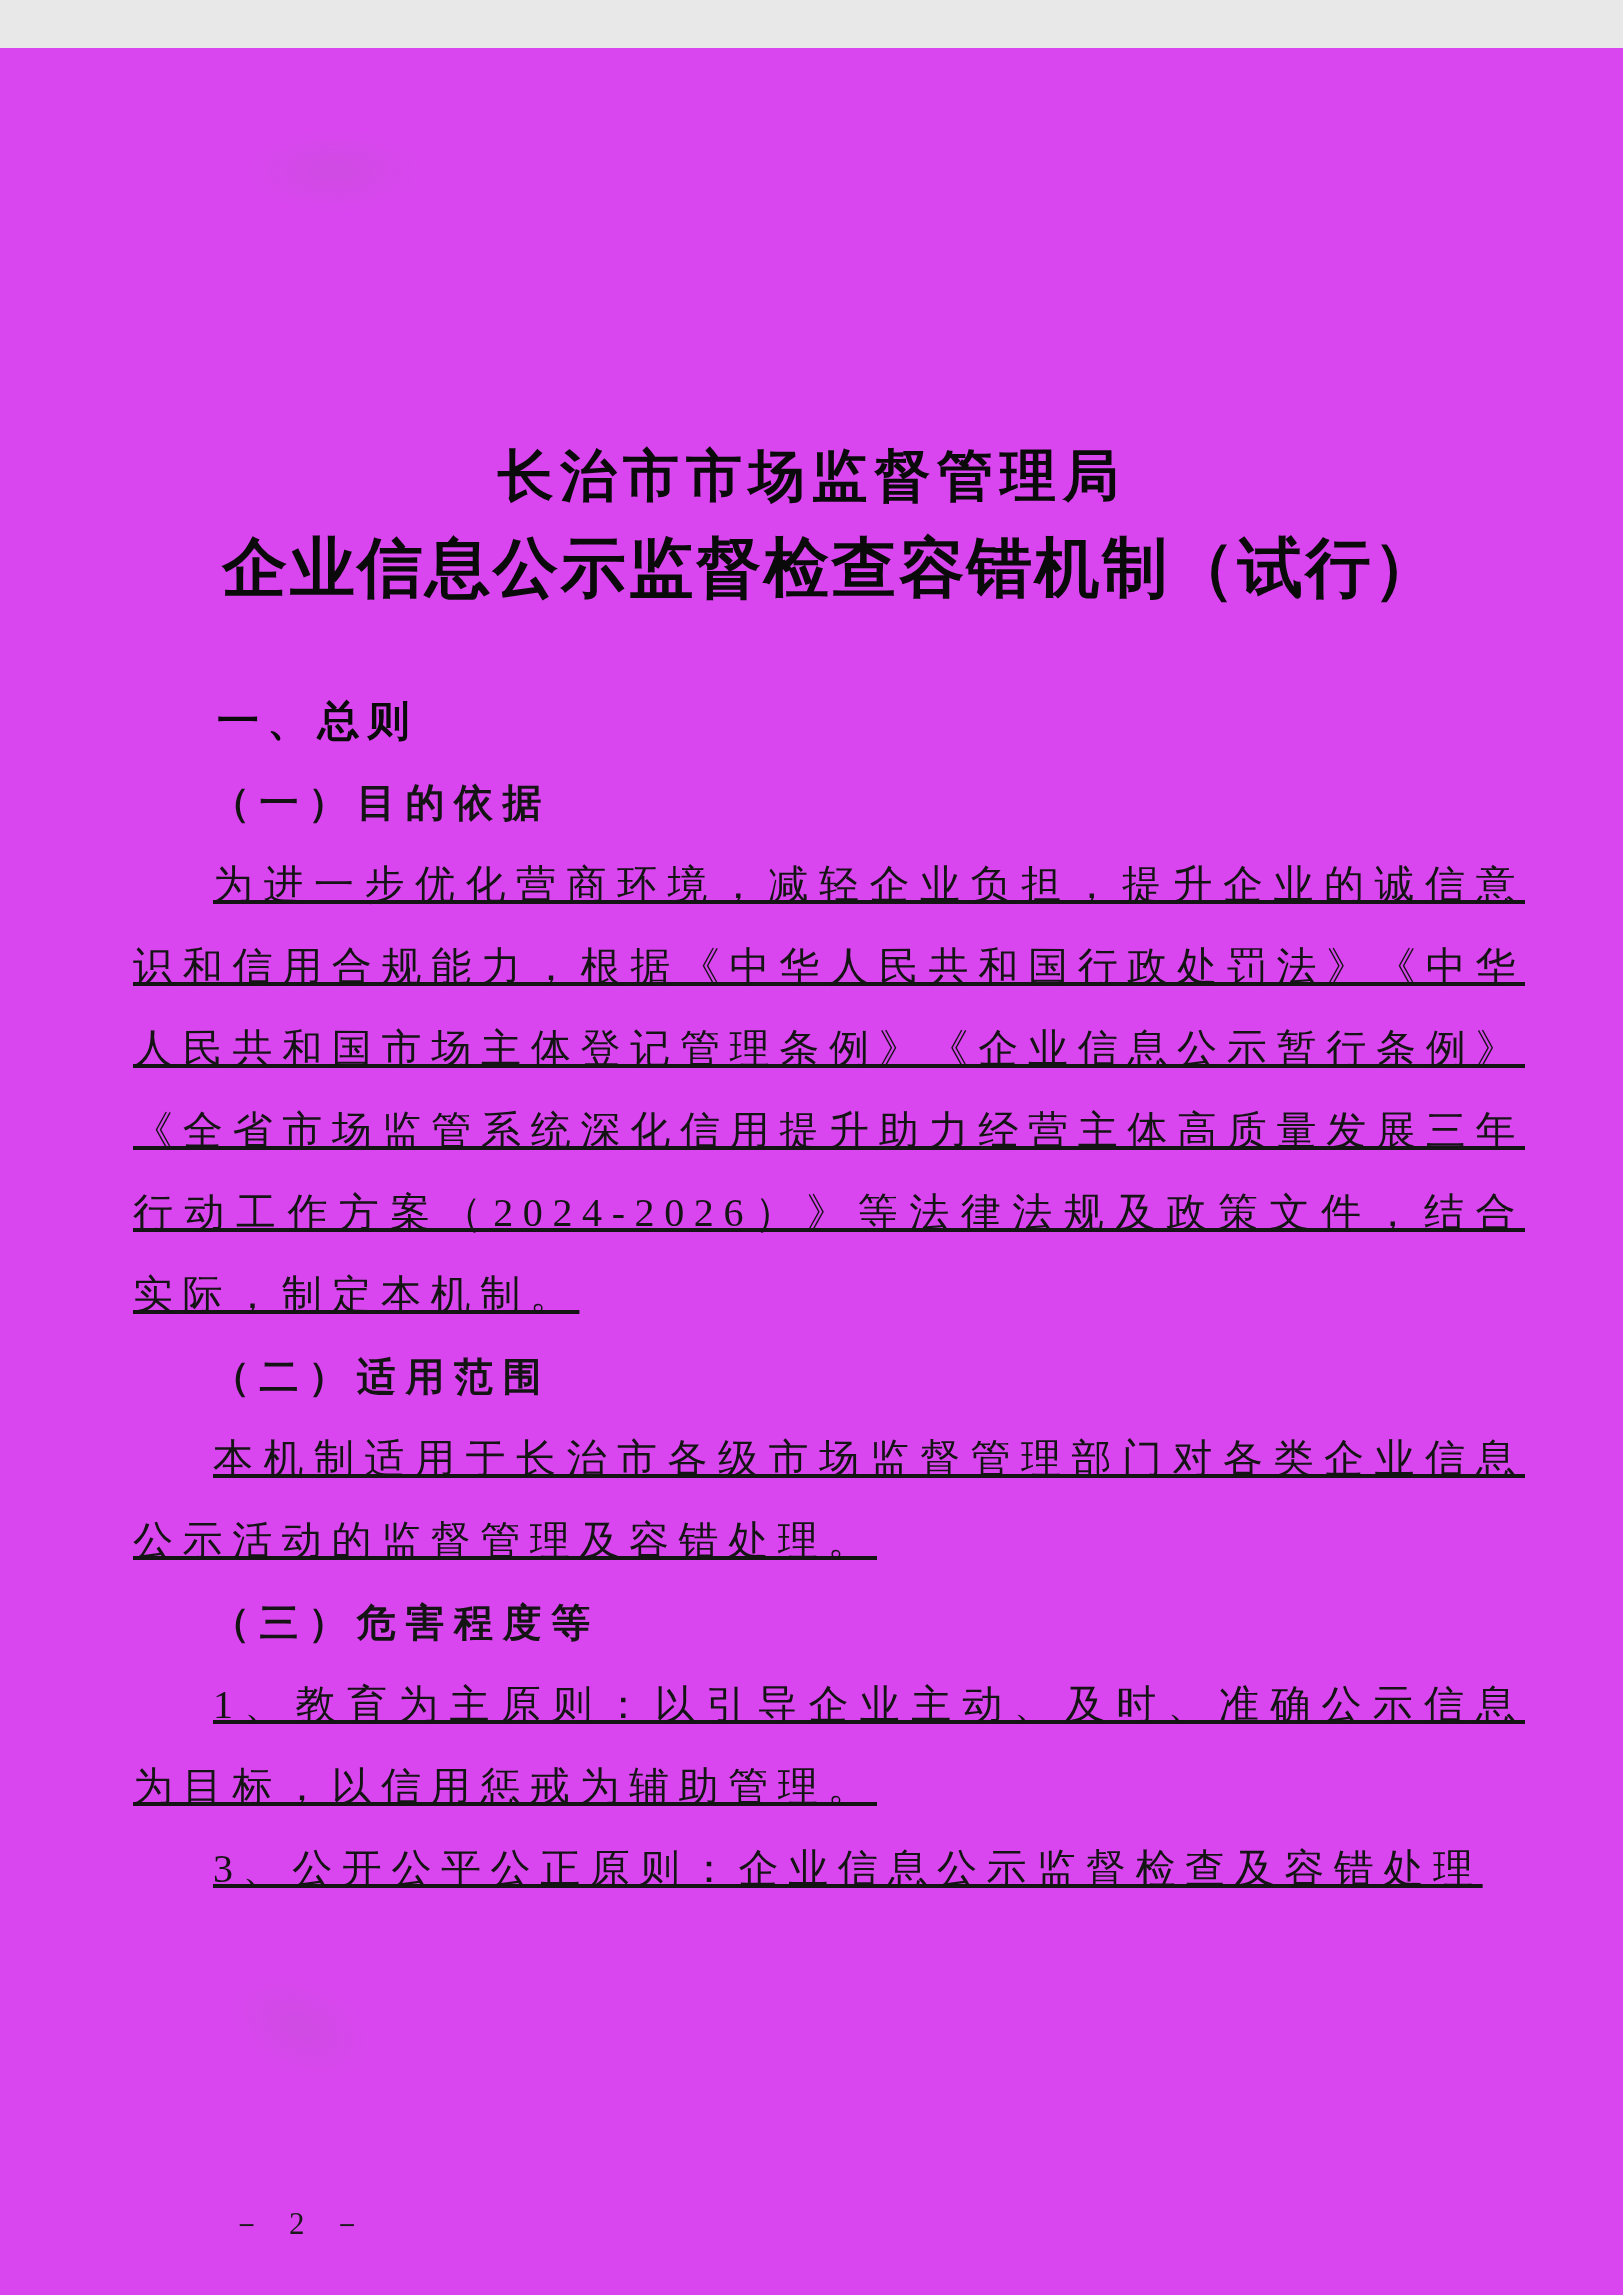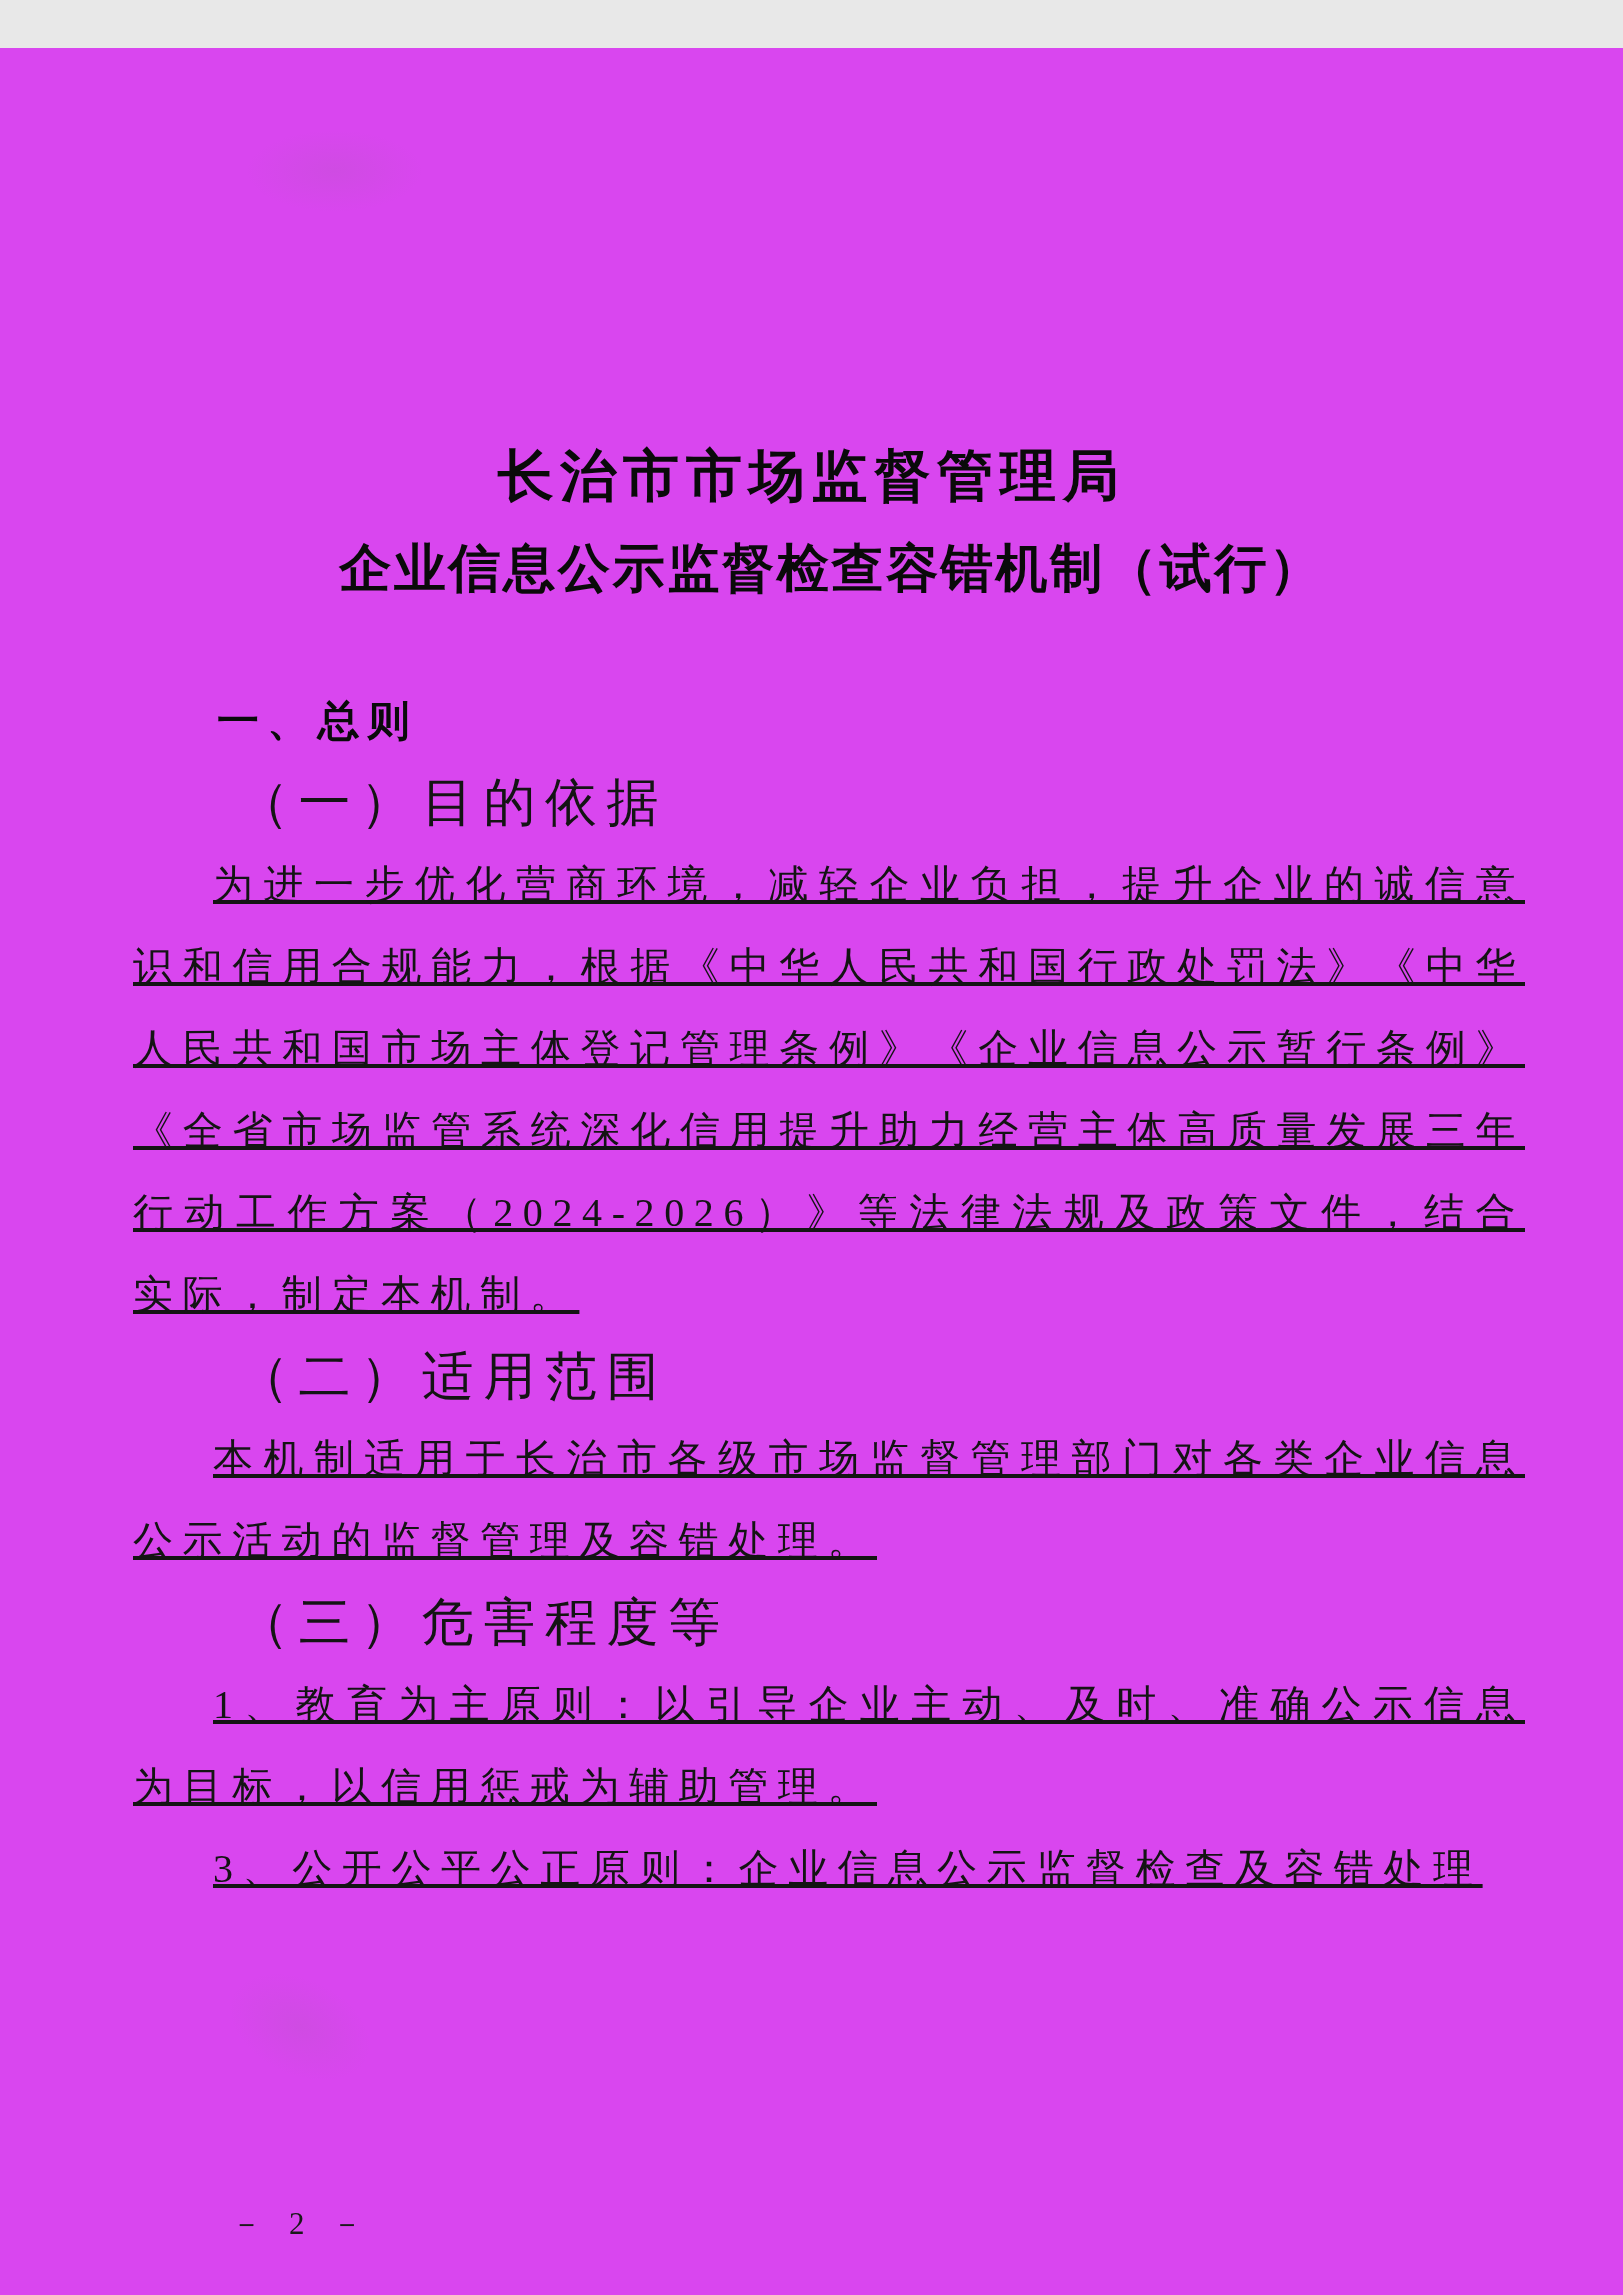--- a/index.html
+++ b/index.html
@@ -35,21 +35,21 @@
     font-family: "Liberation Sans", sans-serif;
     font-weight: 900;
     color: #0a0a0a;
   }
   .title-line1 {
     font-size: 56px;
     letter-spacing: 6.8px;
     line-height: 92px;
   }
   .title-line2 {
-    font-size: 52px;
+    font-size: 65px;
     letter-spacing: 2.7px;
     line-height: 92px;
     padding-left: 40px;
   }
 
   .content {
     position: absolute;
     left: 133px;
     top: 632px;
     width: 1392px;
@@ -65,22 +65,22 @@
     text-indent: 2em;
   }
   .heading1 {
     font-family: "Liberation Sans", sans-serif;
     font-weight: 900;
     font-size: 42px;
     letter-spacing: 8.2px;
     color: #0a0a0a;
   }
   .heading2 {
-    font-weight: 400;
-    font-size: 52px;
+    font-weight: 700;
+    font-size: 39px;
   }
   .para {
     font-weight: 400;
     text-decoration: underline;
   }
 
   .footer {
     position: absolute;
     left: 231px;
     top: 2155px;

